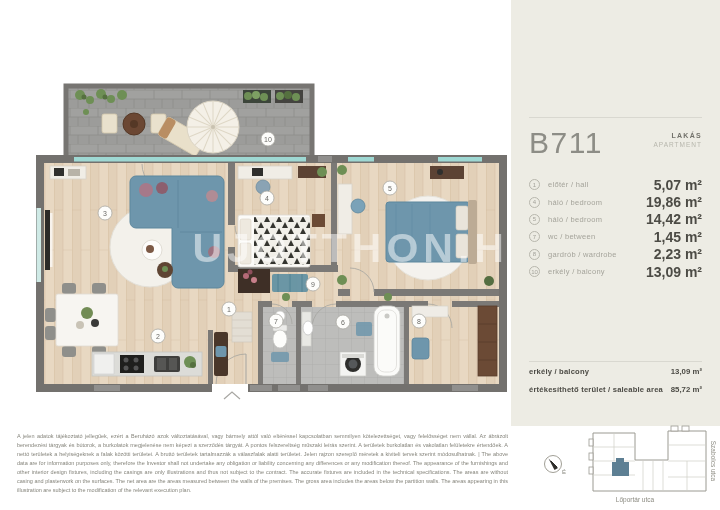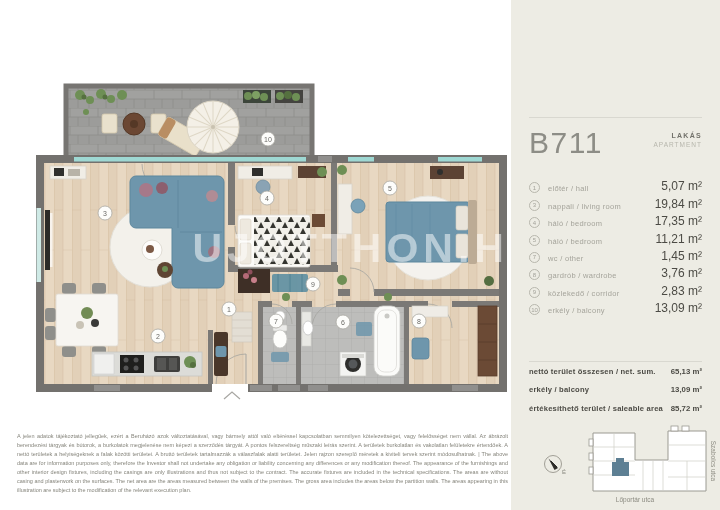--- a/index.html
+++ b/index.html
@@ -4,37 +4,37 @@
 <style>
   * { margin:0; padding:0; box-sizing:border-box; }
   html,body { width:720px; height:510px; }
   body { font-family:"Liberation Sans", sans-serif; background:#ffffff; position:relative; overflow:hidden; }
   .page { position:absolute; left:0; top:0; width:720px; height:510px; background:#ffffff; }
 
   
   .plan-svg { position:absolute; left:0; top:0; width:511px; height:510px; }
 
   
-  .panel { position:absolute; left:511px; top:0; width:209px; height:510px; background:#edece4; }
+  .panel { position:absolute; left:511px; top:0; width:209px; height:426px; background:#edece4; }
   .divider { position:absolute; left:18px; width:173px; height:1px; background:#d9d8d0; }
   .divider.top { top:117px; }
   .divider.mid { top:361px; }
 
   .unit-header { position:absolute; left:18px; top:126px; width:173px; display:flex; justify-content:space-between; align-items:flex-start; }
   .unit-id { font-size:30px; font-weight:400; letter-spacing:1.5px; color:#8d8d86; line-height:34px; }
   .unit-type { text-align:right; padding-top:6px; }
   .unit-type .hu { font-size:7px; font-weight:bold; letter-spacing:1.3px; color:#72716a; }
   .unit-type .en { font-size:6.5px; letter-spacing:1px; color:#b7b6ac; margin-top:2px; }
 
   .room-list { position:absolute; left:18px; top:176px; width:173px; }
-  .room-row { display:flex; align-items:flex-end; height:17.4px; }
+  .room-row { display:flex; align-items:center; height:17.4px; }
   .rnum { flex:0 0 auto; width:11px; height:11px; border:1px solid #b8b7ad; border-radius:50%;
           font-size:6px; color:#a3a29a; display:flex; align-items:center; justify-content:center; margin-right:8px; }
   .rname { flex:1; font-size:7.5px; letter-spacing:0.3px; color:#a5a49b; }
-  .rarea { font-size:12px; font-weight:400; color:#4c4b45; }
+  .rarea { font-size:14px; font-weight:700; color:#4c4b45; }
 
   .totals { position:absolute; left:18px; top:362px; width:173px; }
   .total-row { display:flex; align-items:center; height:18.6px; }
   .tlabel { flex:1; font-size:7.6px; font-weight:700; color:#4c4b45; letter-spacing:0.2px; }
   .tvalue { font-size:7.8px; font-weight:700; color:#4c4b45; }
 
   .panel-map { position:absolute; left:0; top:415px; width:209px; height:95px; }
 
   
   .disclaimer { position:absolute; left:17px; top:432px; width:491px;
@@ -345,63 +345,49 @@
       </div>
     </div>
 
     <div class="room-list">
         <div class="room-row">
           <span class="rnum">1</span>
           <span class="rname">előtér  /  hall</span>
           <span class="rarea">5,07 m²</span>
         </div>
         <div class="room-row">
-          <span class="rnum">3</span>
-          <span class="rname">nappali  /  living room</span>
-          <span class="rarea">19,84 m²</span>
-        </div>
-        <div class="room-row">
           <span class="rnum">4</span>
           <span class="rname">háló  /  bedroom</span>
-          <span class="rarea">17,35 m²</span>
+          <span class="rarea">19,86 m²</span>
         </div>
         <div class="room-row">
           <span class="rnum">5</span>
           <span class="rname">háló  /  bedroom</span>
-          <span class="rarea">11,21 m²</span>
+          <span class="rarea">14,42 m²</span>
         </div>
         <div class="room-row">
           <span class="rnum">7</span>
-          <span class="rname">wc  /  other</span>
+          <span class="rname">wc  /  between</span>
           <span class="rarea">1,45 m²</span>
         </div>
         <div class="room-row">
           <span class="rnum">8</span>
           <span class="rname">gardrób  /  wardrobe</span>
-          <span class="rarea">3,76 m²</span>
-        </div>
-        <div class="room-row">
-          <span class="rnum">9</span>
-          <span class="rname">közlekedő  /  corridor</span>
-          <span class="rarea">2,83 m²</span>
+          <span class="rarea">2,23 m²</span>
         </div>
         <div class="room-row">
           <span class="rnum">10</span>
           <span class="rname">erkély  /  balcony</span>
           <span class="rarea">13,09 m²</span>
         </div>
       </div>
 
     <div class="divider mid"></div>
 
     <div class="totals">
-        <div class="total-row">
-          <span class="tlabel">nettó terület összesen / net. sum.</span>
-          <span class="tvalue">65,13 m²</span>
-        </div>
         <div class="total-row">
           <span class="tlabel">erkély / balcony</span>
           <span class="tvalue">13,09 m²</span>
         </div>
         <div class="total-row">
           <span class="tlabel">értékesíthető terület / saleable area</span>
           <span class="tvalue">85,72 m²</span>
         </div>
       </div>
 

